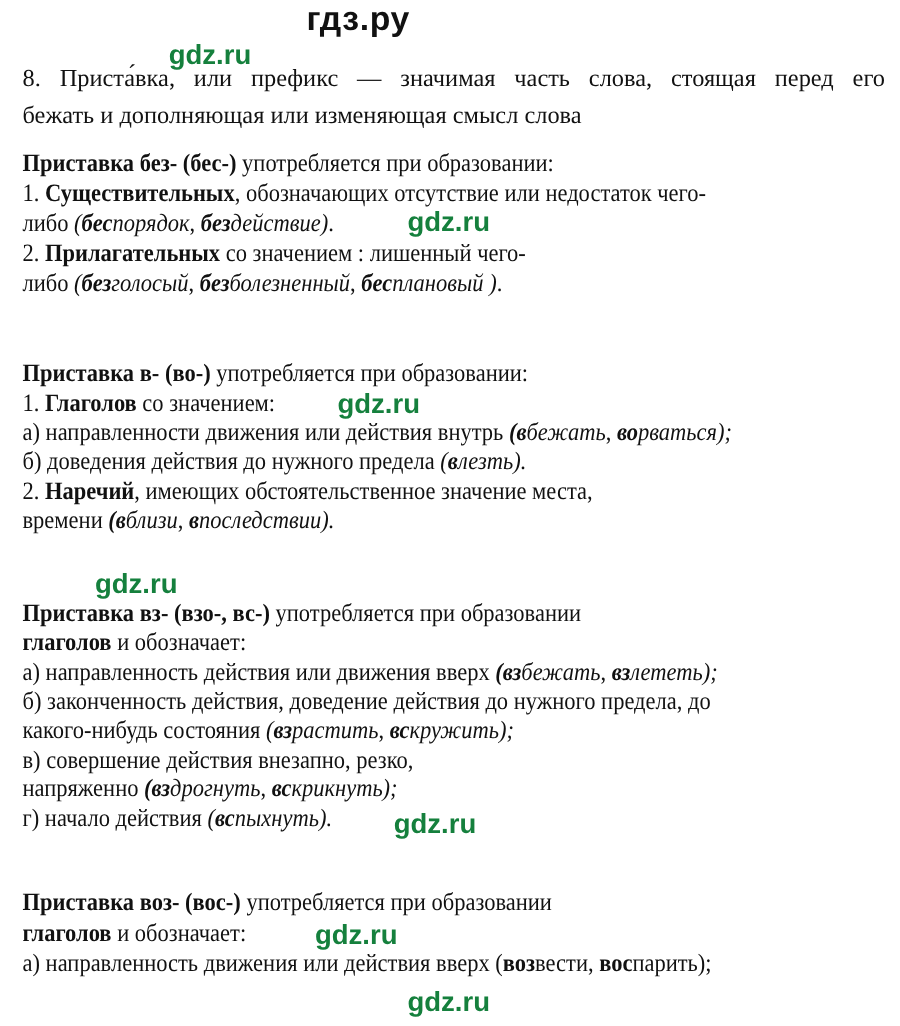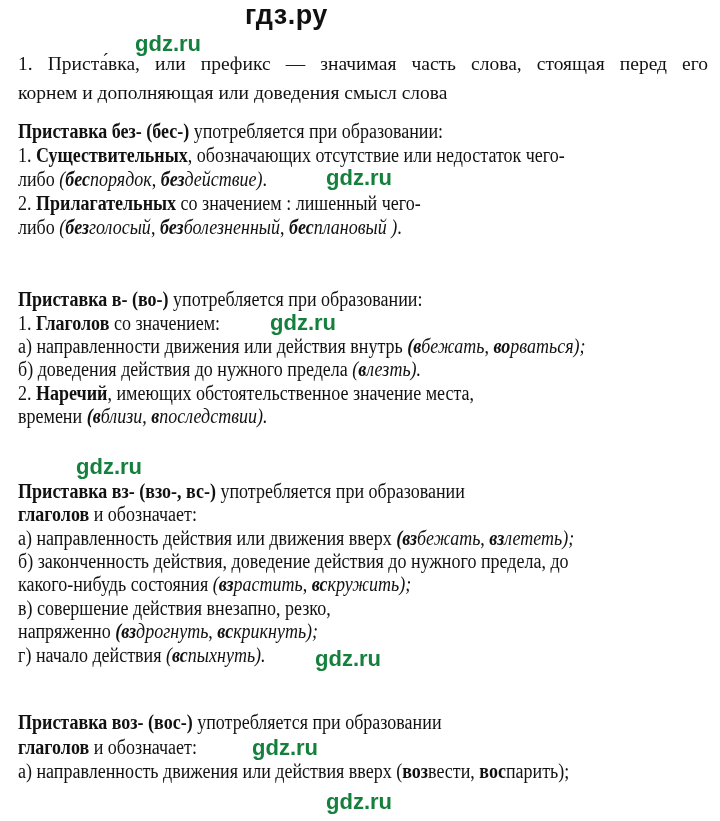--- a/index.html
+++ b/index.html
@@ -38,22 +38,22 @@
 
 <div class="abs wm" style="left:135px; top:31px;">gdz.ru</div>
 <div class="abs wm" style="left:326px; top:165px;">gdz.ru</div>
 <div class="abs wm" style="left:270px; top:310px;">gdz.ru</div>
 <div class="abs wm" style="left:76px; top:454px;">gdz.ru</div>
 <div class="abs wm" style="left:315px; top:646px;">gdz.ru</div>
 <div class="abs wm" style="left:252px; top:735px;">gdz.ru</div>
 <div class="abs wm" style="left:326px; top:789px;">gdz.ru</div>
 
 <div class="abs para" style="top:49px;">
-  <span class="line just">1. Приста́вка, или префикс — значимая часть слова, стоящая перед его</span>
-  <span class="line">корнем и дополняющая или доведения смысл слова</span>
+  <span class="line just">8. Приста́вка, или префикс — значимая часть слова, стоящая перед его</span>
+  <span class="line">бежать и дополняющая или изменяющая смысл слова</span>
 </div>
 
 <div>
   <div class="abs ln" style="top:119px;">
     <b>Приставка без- (бес-)</b><span> употребляется при образовании:</span>
   </div>
   <div class="abs ln" style="top:143px;">
     <span>1. </span><b>Существительных</b><span>, обозначающих отсутствие или недостаток чего-</span>
   </div>
   <div class="abs ln" style="top:167px;">

